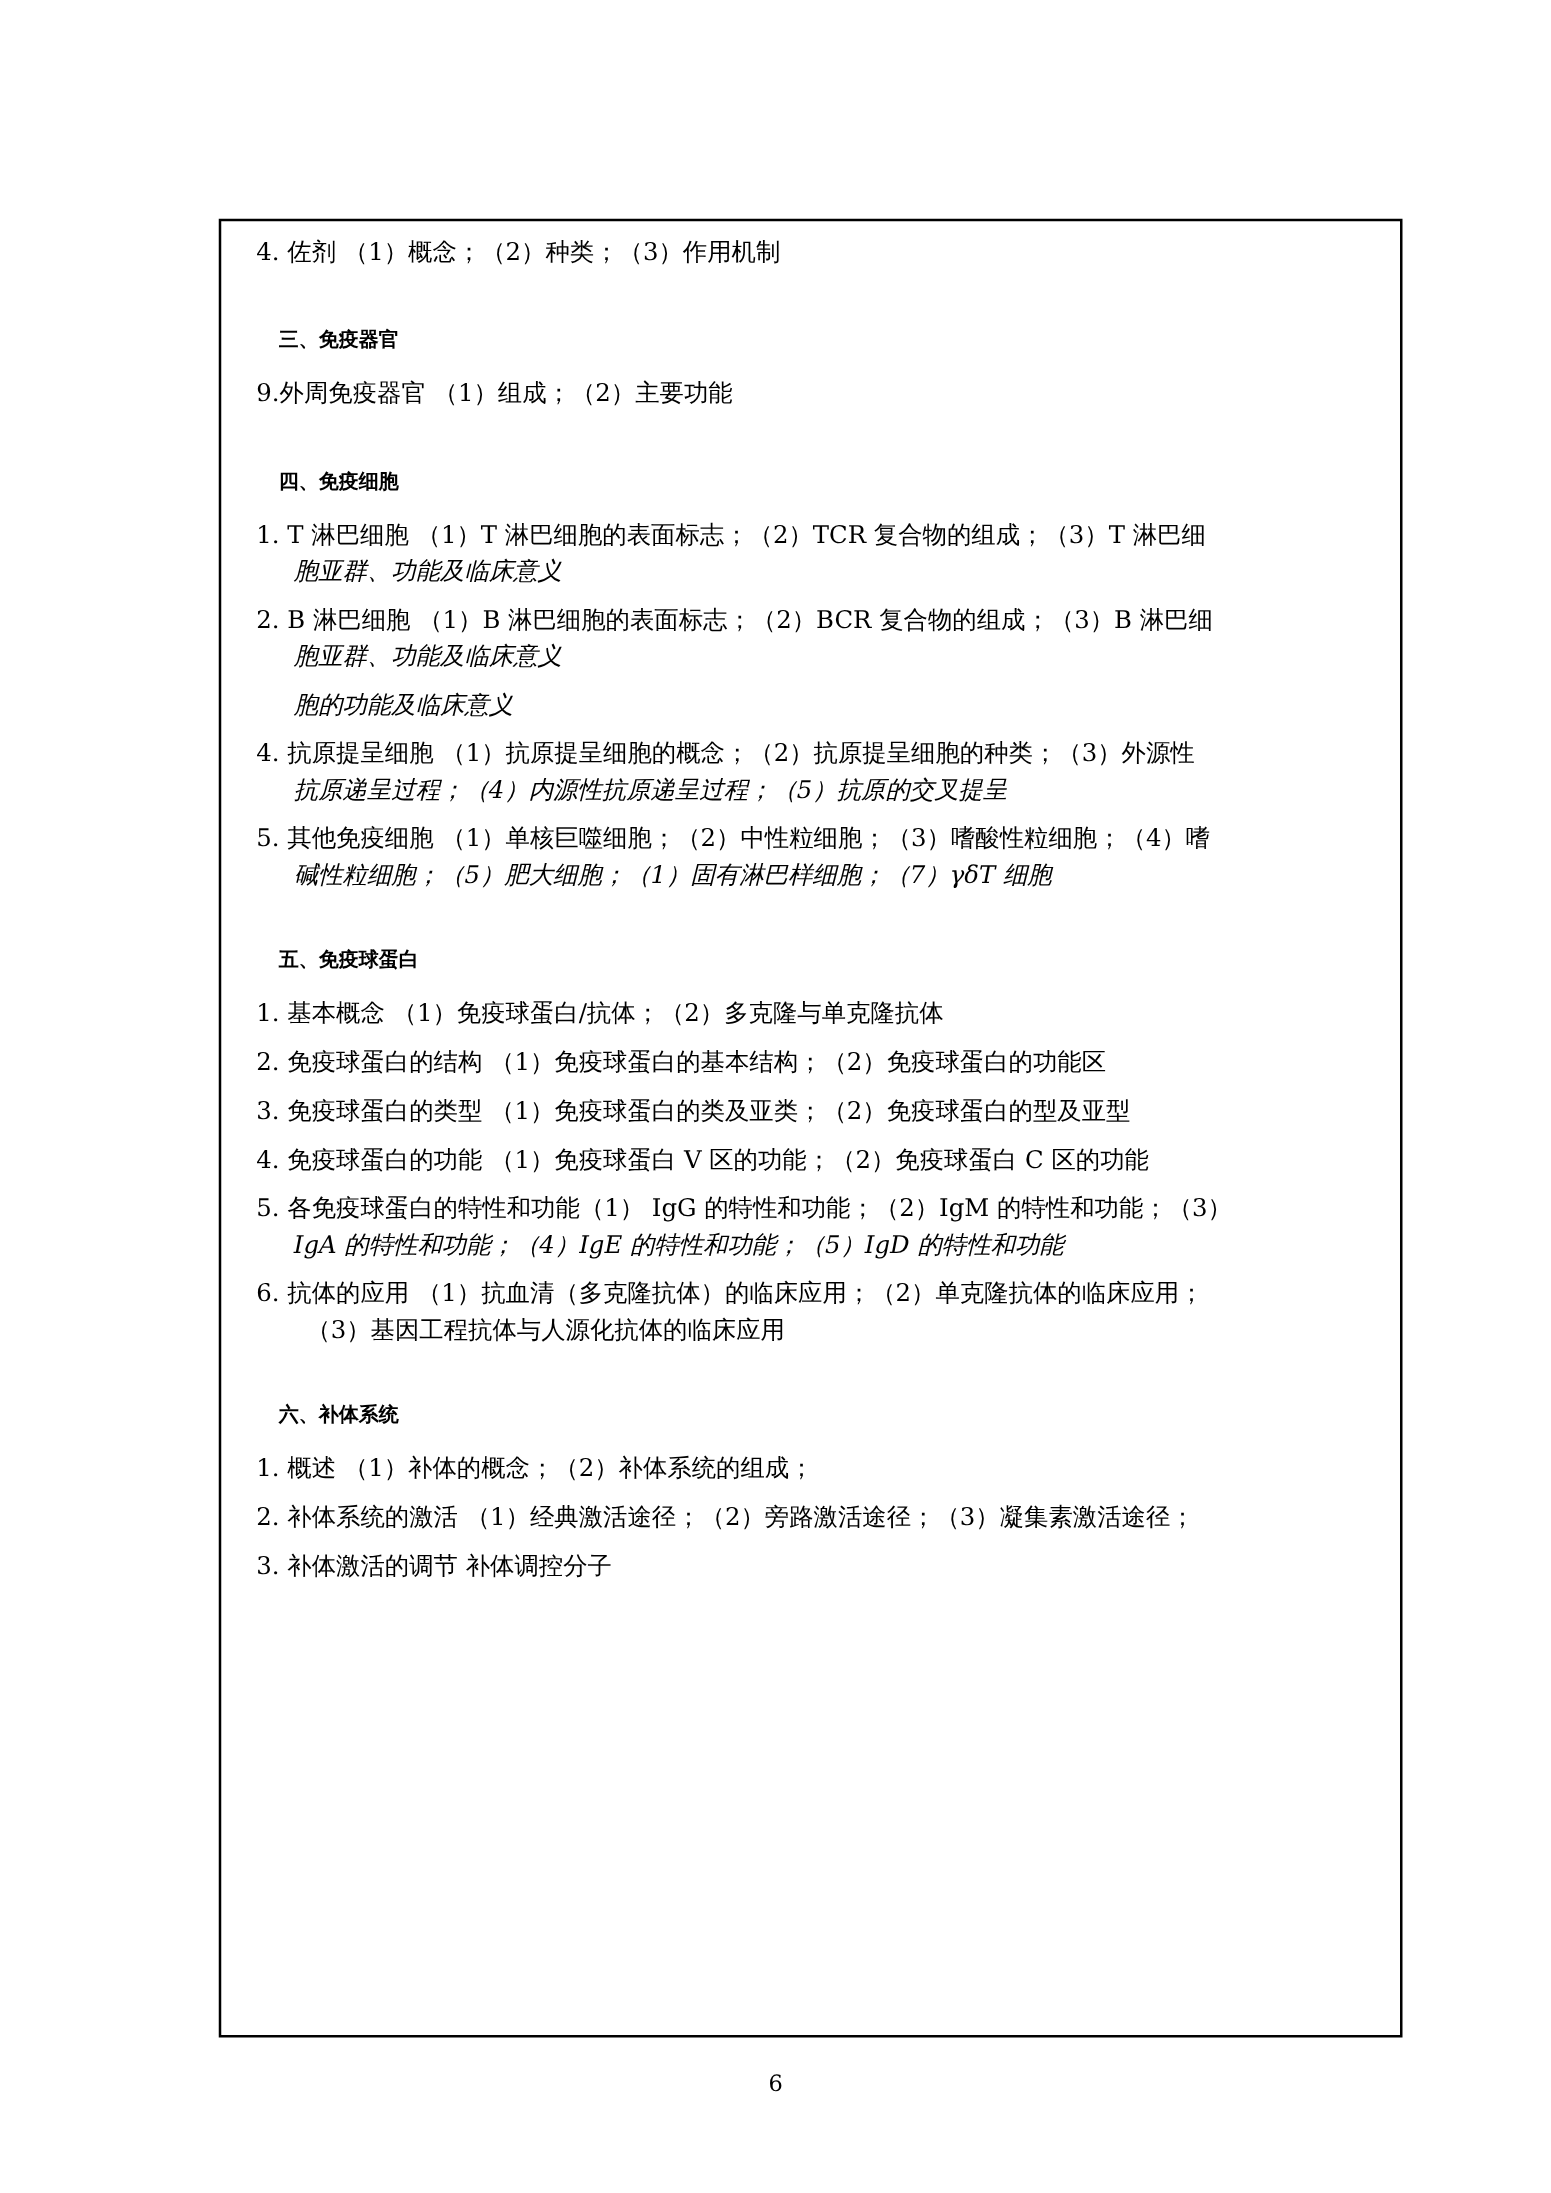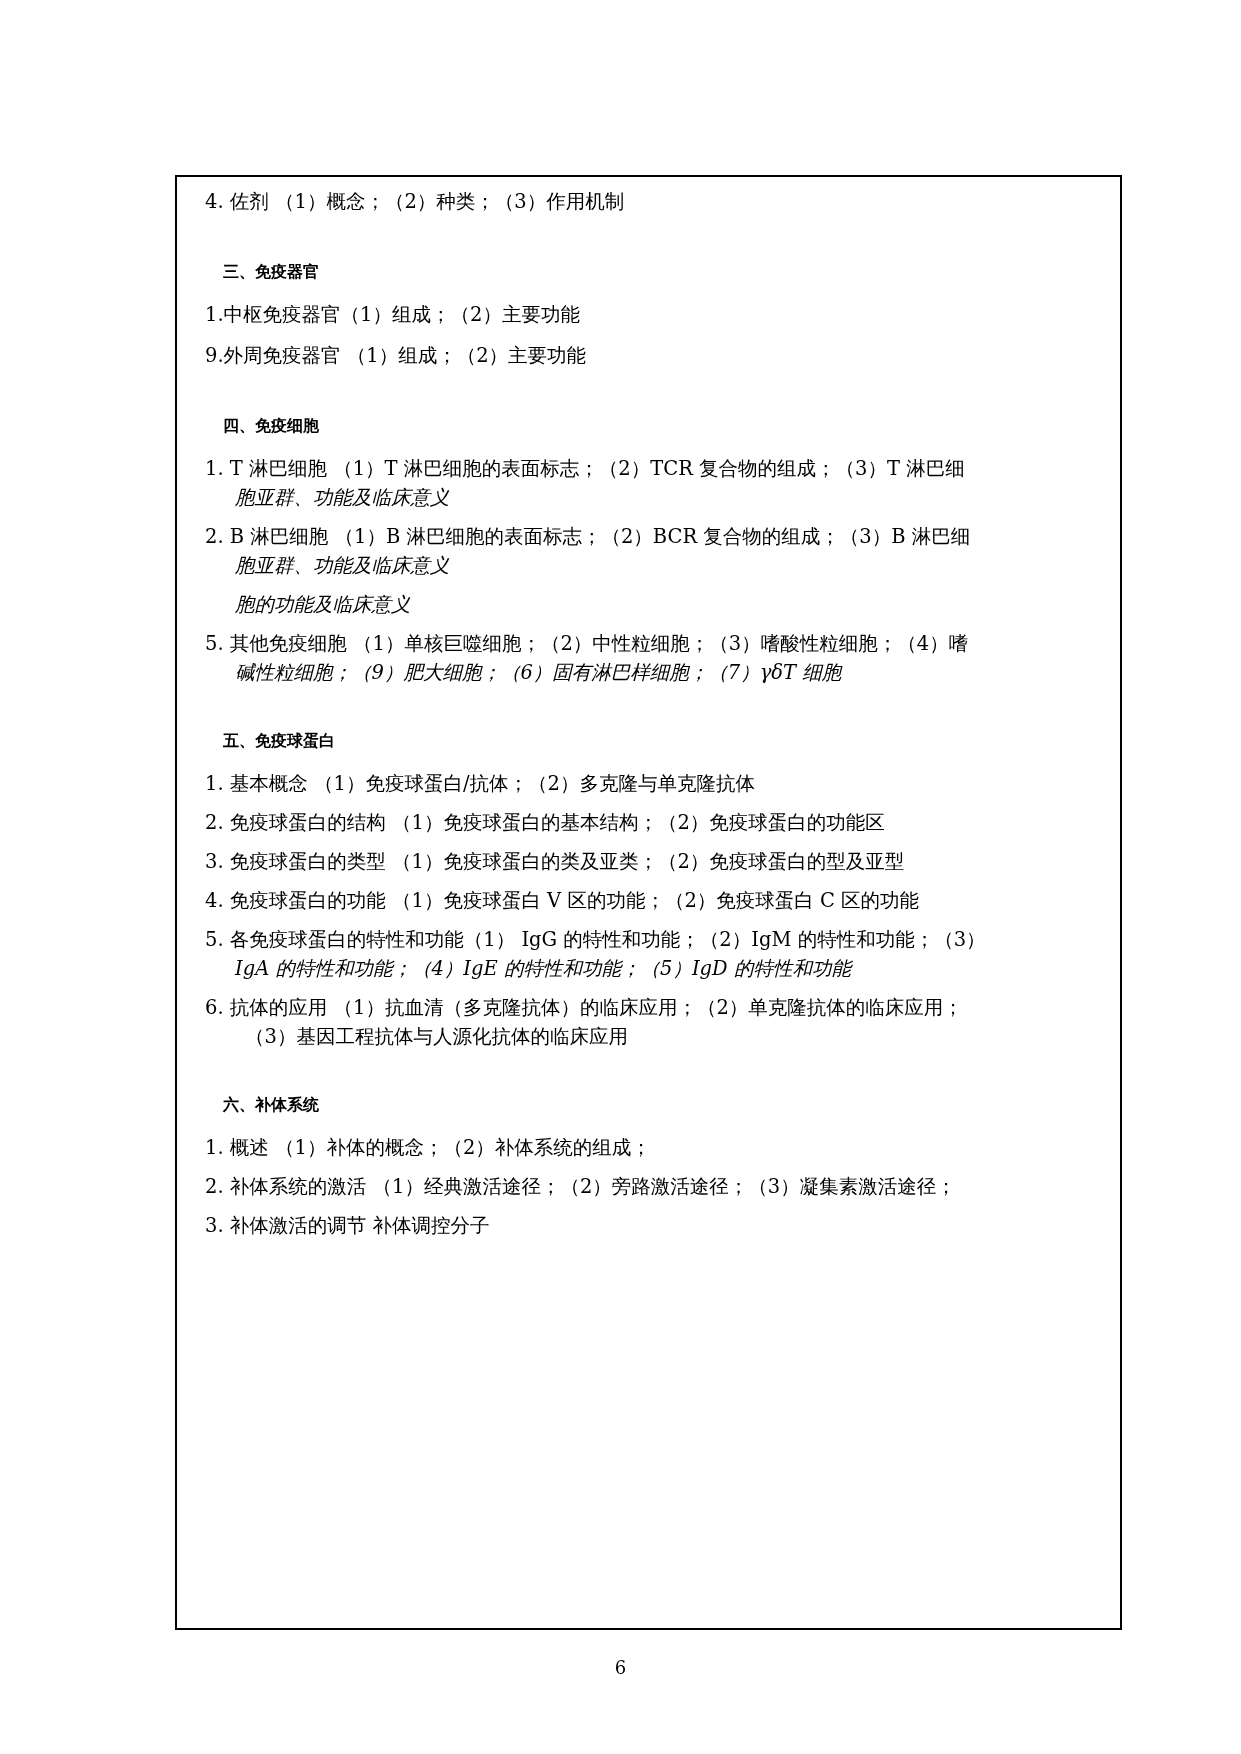--- a/index.html
+++ b/index.html
@@ -98,23 +98,20 @@
       <div class="item para">
         <span>4. 佐剂 （1）概念；（2）种类；（3）作用机制</span>
       </div>
 
       <div class="gapline-sm"></div>
 
       <div class="heading">
         <span>三、免疫器官</span>
       </div>
 
-      <div class="item para">
-        <span>1.中枢免疫器官（1）组成；（2）主要功能</span>
-      </div>
 
       <div class="item para">
         <span>9.外周免疫器官 （1）组成；（2）主要功能</span>
       </div>
 
       <div class="gapline-sm"></div>
 
       <div class="heading">
         <span>四、免疫细胞</span>
       </div>
@@ -126,24 +123,28 @@
 
       <div class="item para group">
         <span>2. B 淋巴细胞 （1）B 淋巴细胞的表面标志；（2）BCR 复合物的组成；（3）B 淋巴细</span>
         <span class="cont">胞亚群、功能及临床意义</span>
       </div>
 
       <div class="item para group">
         <span class="cont">胞的功能及临床意义</span>
       </div>
 
+      <div class="item para group">
+        <span>4. 抗原提呈细胞 （1）抗原提呈细胞的概念；（2）抗原提呈细胞的种类；（3）外源性</span>
+        <span class="cont">抗原递呈过程；（4）内源性抗原递呈过程；（5）抗原的交叉提呈</span>
+      </div>
 
       <div class="item para group">
         <span>5. 其他免疫细胞 （1）单核巨噬细胞；（2）中性粒细胞；（3）嗜酸性粒细胞；（4）嗜</span>
-        <span class="cont">碱性粒细胞；（9）肥大细胞；（6）固有淋巴样细胞；（7）γδT 细胞</span>
+        <span class="cont">碱性粒细胞；（5）肥大细胞；（1）固有淋巴样细胞；（7）γδT 细胞</span>
       </div>
 
       <div class="gapline-sm"></div>
 
       <div class="heading">
         <span>五、免疫球蛋白</span>
       </div>
 
       <div class="item para group">
         <span>1. 基本概念 （1）免疫球蛋白/抗体；（2）多克隆与单克隆抗体</span>

